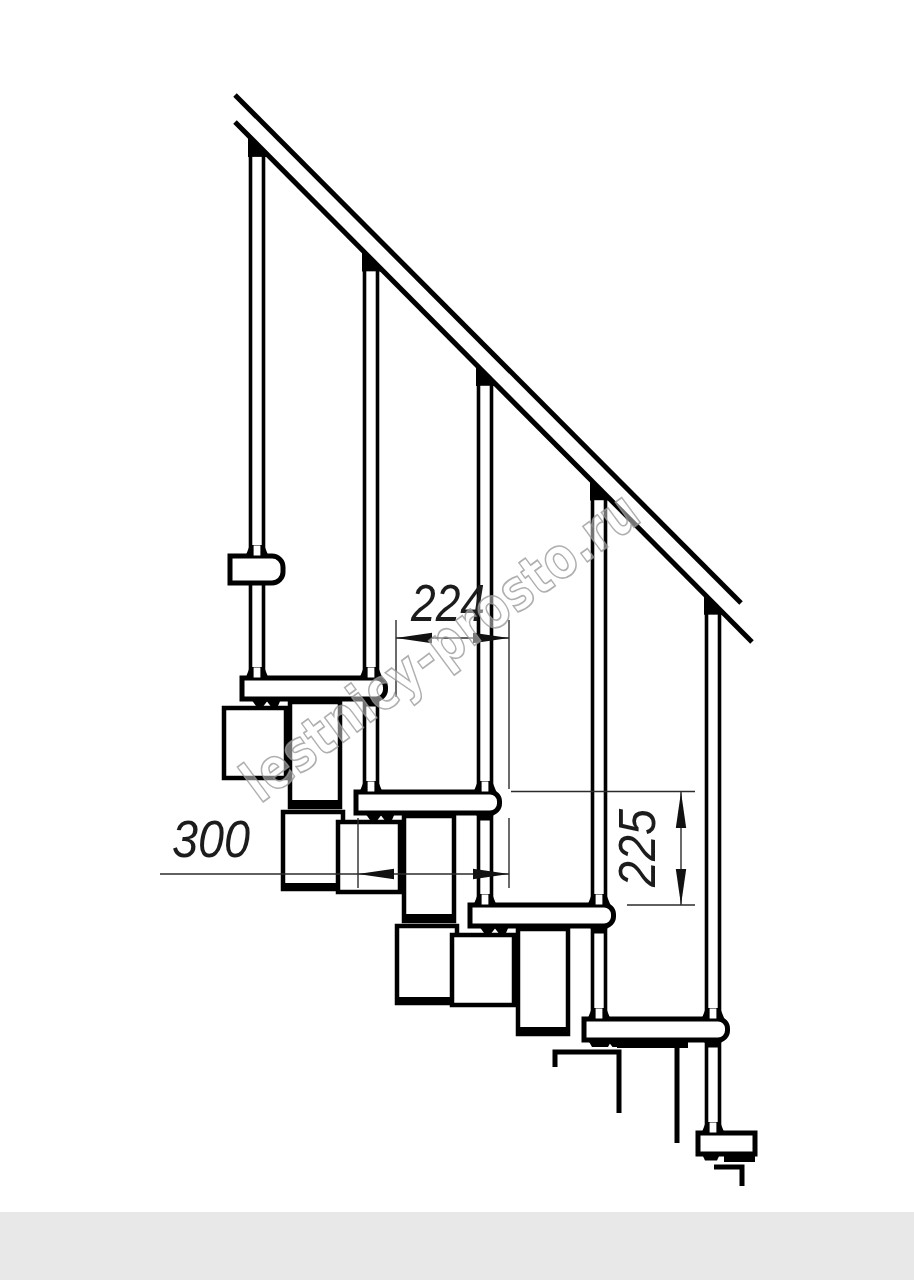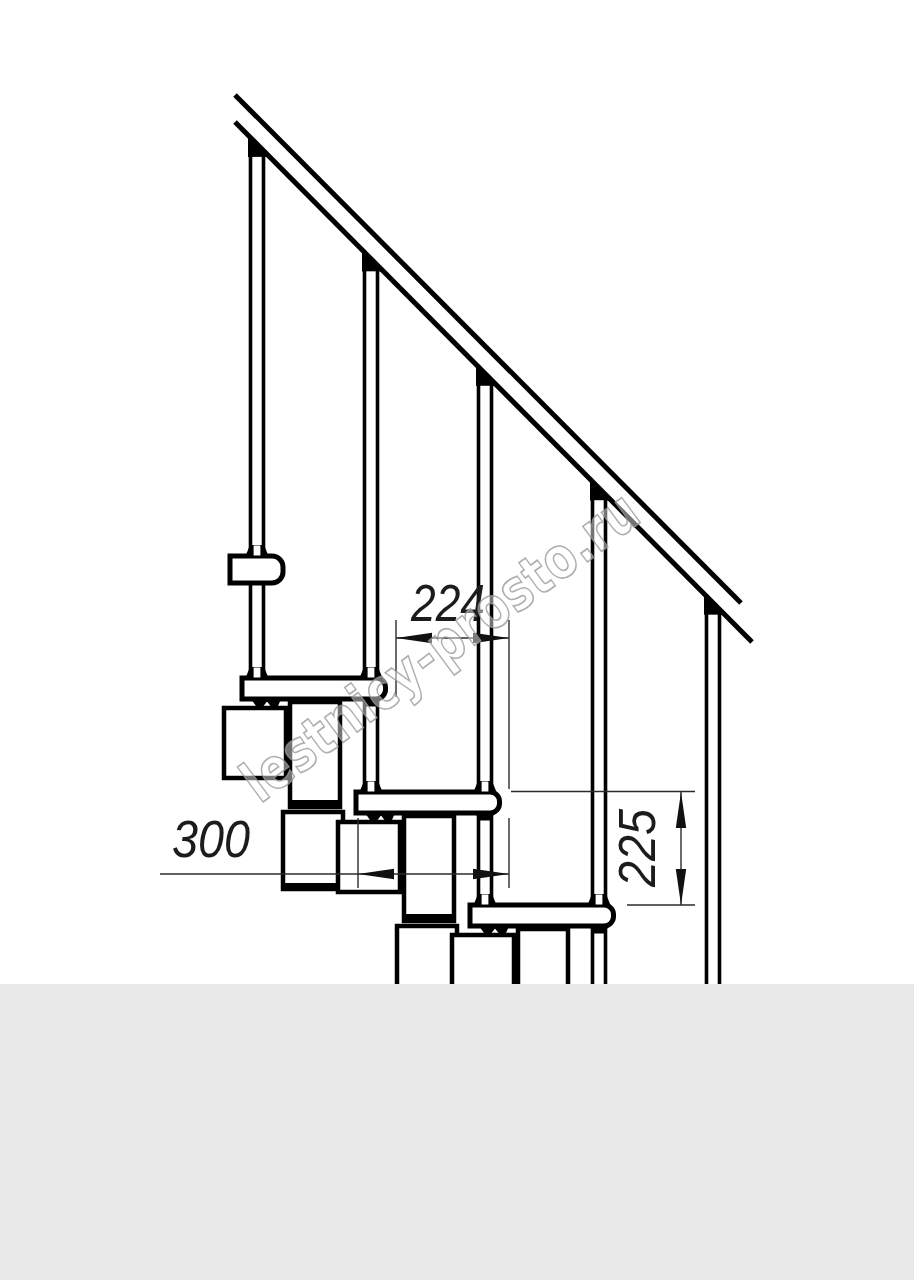--- a/index.html
+++ b/index.html
@@ -1,17 +1,17 @@
 <!DOCTYPE html>
 <html><head>
 <meta charset="utf-8">
 <style>
   html,body{margin:0;padding:0;background:#e8e8e8;}
   .page{
-    width:914px;height:984px;background:#ffffff;position:relative;margin:0 auto;
+    width:914px;height:1212px;background:#ffffff;position:relative;margin:0 auto;
     font-family:"Liberation Sans",sans-serif;overflow:hidden;
   }
   svg{display:block;}
   .dim-text{
     font-family:"Liberation Sans",sans-serif;
     font-style:italic;
     font-size:52px;
     fill:#1c1c1c;
   }
   .wm-text{

